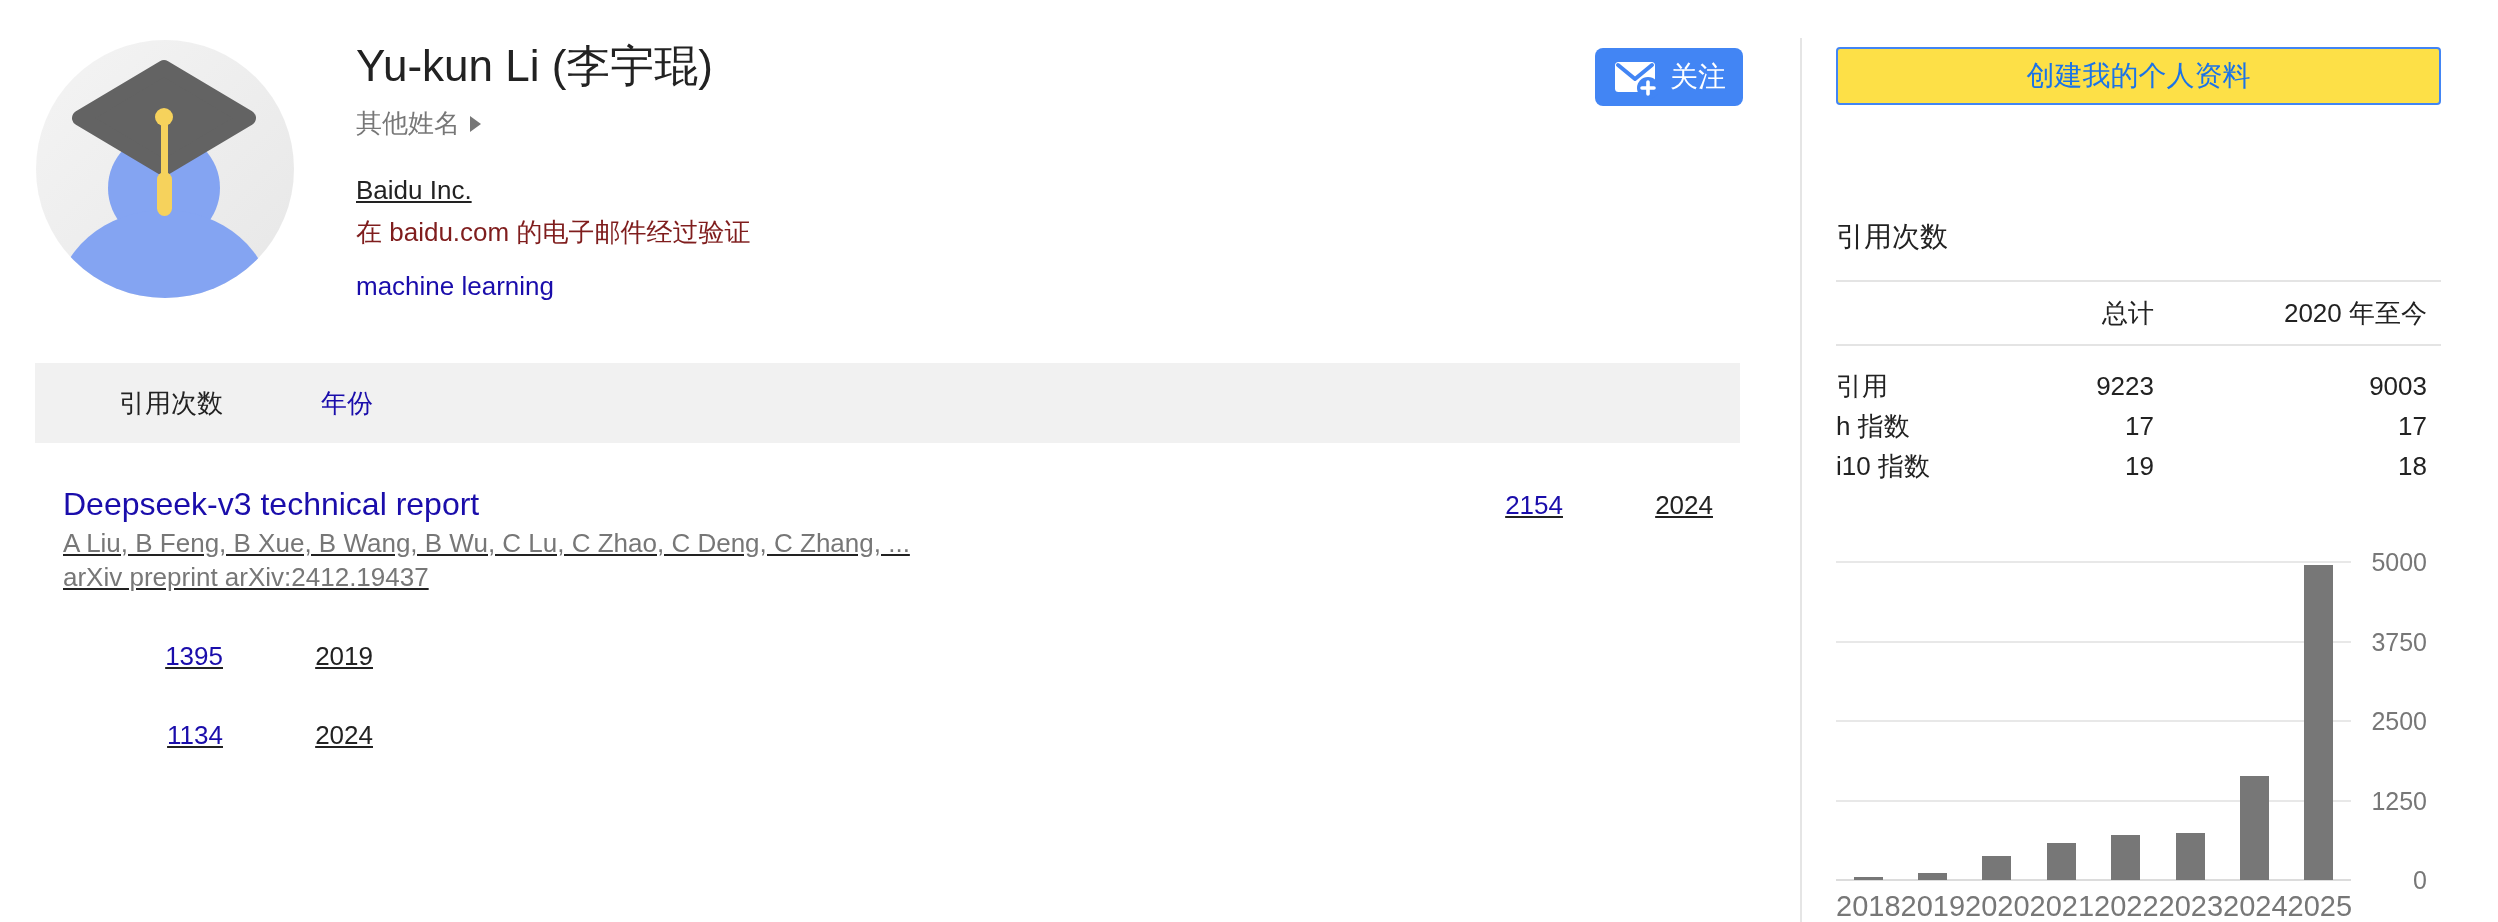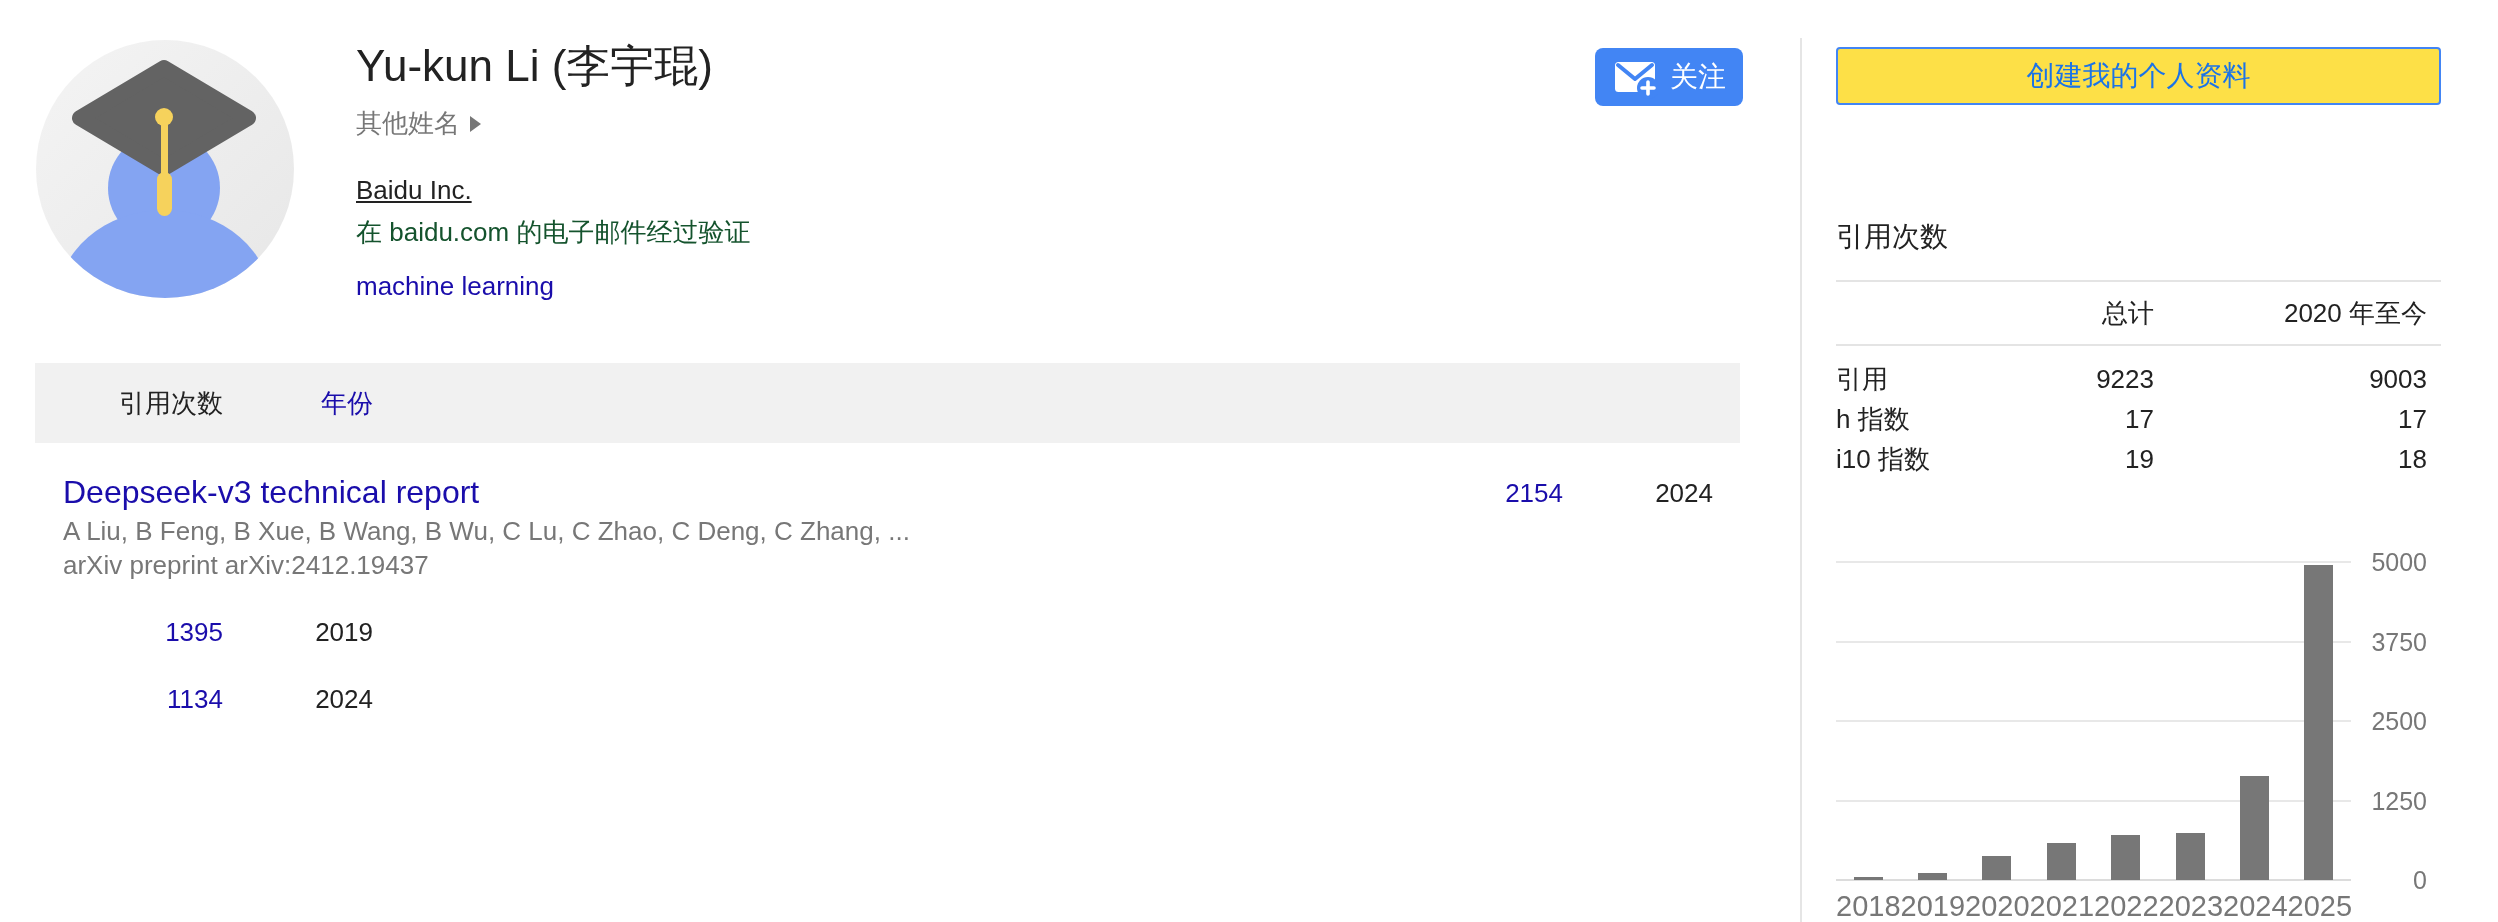--- a/index.html
+++ b/index.html
@@ -14,21 +14,21 @@
   
   .avatar { position:absolute; left:36px; top:40px; width:258px; height:258px; }
   .profile-info { position:absolute; left:356px; top:38px; }
   .name { font-size:44px; line-height:56px; color:#222; font-weight:400; }
   .other-names { margin-top:12px; display:flex; align-items:center; gap:10px;
                  font-size:26px; color:#777; cursor:pointer; width:max-content; }
   .tri-right { width:0; height:0; border-left:11px solid #777;
                border-top:8px solid transparent; border-bottom:8px solid transparent; }
   .affiliation { margin-top:32px; font-size:26px; line-height:34px; }
   .affiliation a { color:#222; text-decoration:underline;margin-top:18px; }
-  .email { margin-top:8px; font-size:26px; line-height:34px; color:#14532d; }
+  .email { margin-top:8px; font-size:26px; line-height:34px; color:#7f1d1d; }
   .interests { margin-top:20px; font-size:26px; line-height:34px; }
   .interests a { color:#1a0dab; }
 
   .follow-btn { position:absolute; left:1595px; top:48px; width:148px; height:58px;
     background:#4285f4; border:none; border-radius:8px; display:flex; align-items:center;
     justify-content:center; gap:12px; color:#fff; font-size:28px; cursor:pointer;
     font-family:inherit; }
   .create-btn { position:absolute; left:1836px; top:47px; width:605px; height:58px;
     background:#fde047; border:2px solid #4285f4; border-radius:4px; display:flex;
     align-items:center; justify-content:center; color:#1a73e8; font-size:28px;
@@ -40,37 +40,37 @@
   
   .articles { position:absolute; left:35px; top:363px; width:1705px; }
   .articles-header { height:80px; background:#f1f1f1; display:flex; align-items:center;
     font-size:26px; padding:0 27px 0 28px; }
   .col-title { flex:1; }
   .col-cite  { width:160px; text-align:right; }
   .col-year  { width:150px; text-align:right; }
   .articles-header .col-title a, .articles-header .col-year a { color:#1a0dab; }
   .articles-header .col-cite { color:#222; }
 
-  .article-row { display:flex; align-items:flex-start; padding:27px 27px 0 28px; }
+  .article-row { display:flex; align-items:flex-start; padding:39px 27px 0 28px;text-decoration:underline; }
   .article-title { font-size:32px; line-height:44px; color:#1a0dab; display:inline-block; }
   .article-authors, .article-venue { font-size:26px; line-height:34px; color:#777; }
   .article-cite { font-size:26px; line-height:34px; padding-top:6px; }
   .article-cite a { color:#1a0dab; }
   .article-year { font-size:26px; line-height:34px; padding-top:6px; color:#222; }
 
   
   .stats { position:absolute; left:1836px; top:218px; width:605px; }
   .stats-heading { font-size:28px; color:#222; }
   .stats-cols { margin-top:24px; display:flex; align-items:center; height:66px;
     border-top:2px solid #e4e4e4; border-bottom:2px solid #e4e4e4;
     font-size:26px; color:#222; padding-right:14px; }
   .stats-label { flex:1; }
   .stats-all   { width:160px; text-align:right; }
   .stats-since { width:273px; text-align:right; }
-  .stats-body { padding-top:13px; padding-right:14px; }
+  .stats-body { padding-top:20px; padding-right:14px; }
   .stats-row { display:flex; align-items:center; height:40px; font-size:26px; color:#222; }
 
   
   .chart { position:absolute; left:1836px; top:562px; width:605px; }
   .plot { position:relative; width:515px; height:318px; }
   .gridline { position:absolute; left:0; right:0; height:2px; background:#e8e8e8; }
   .gridline.base { background:#dcdcdc; }
   .bars { position:absolute; left:0; top:0; width:100%; height:100%;
     display:flex; align-items:flex-end; }
   .bar-slot { flex:1; display:flex; justify-content:center; }

